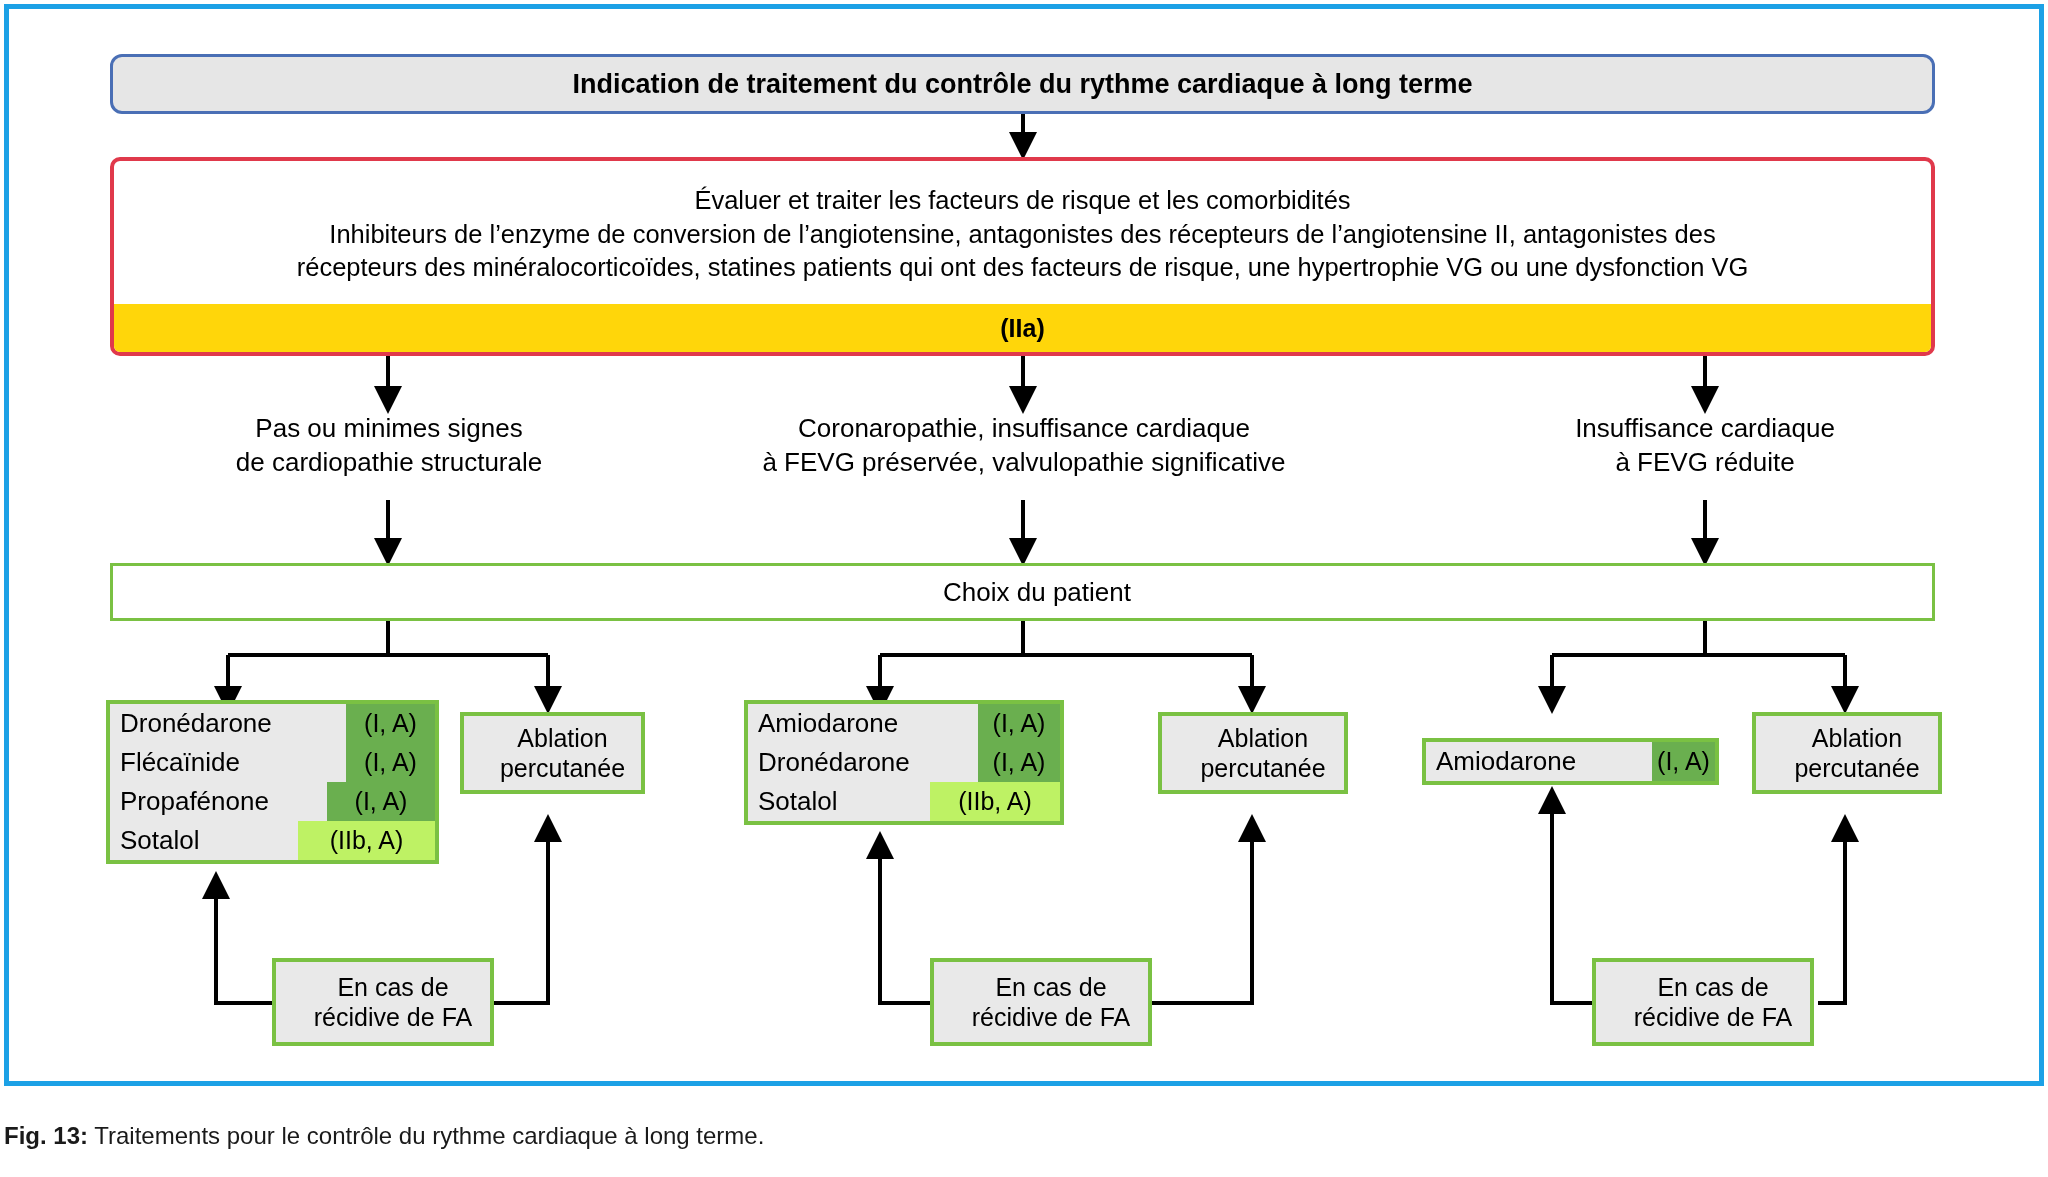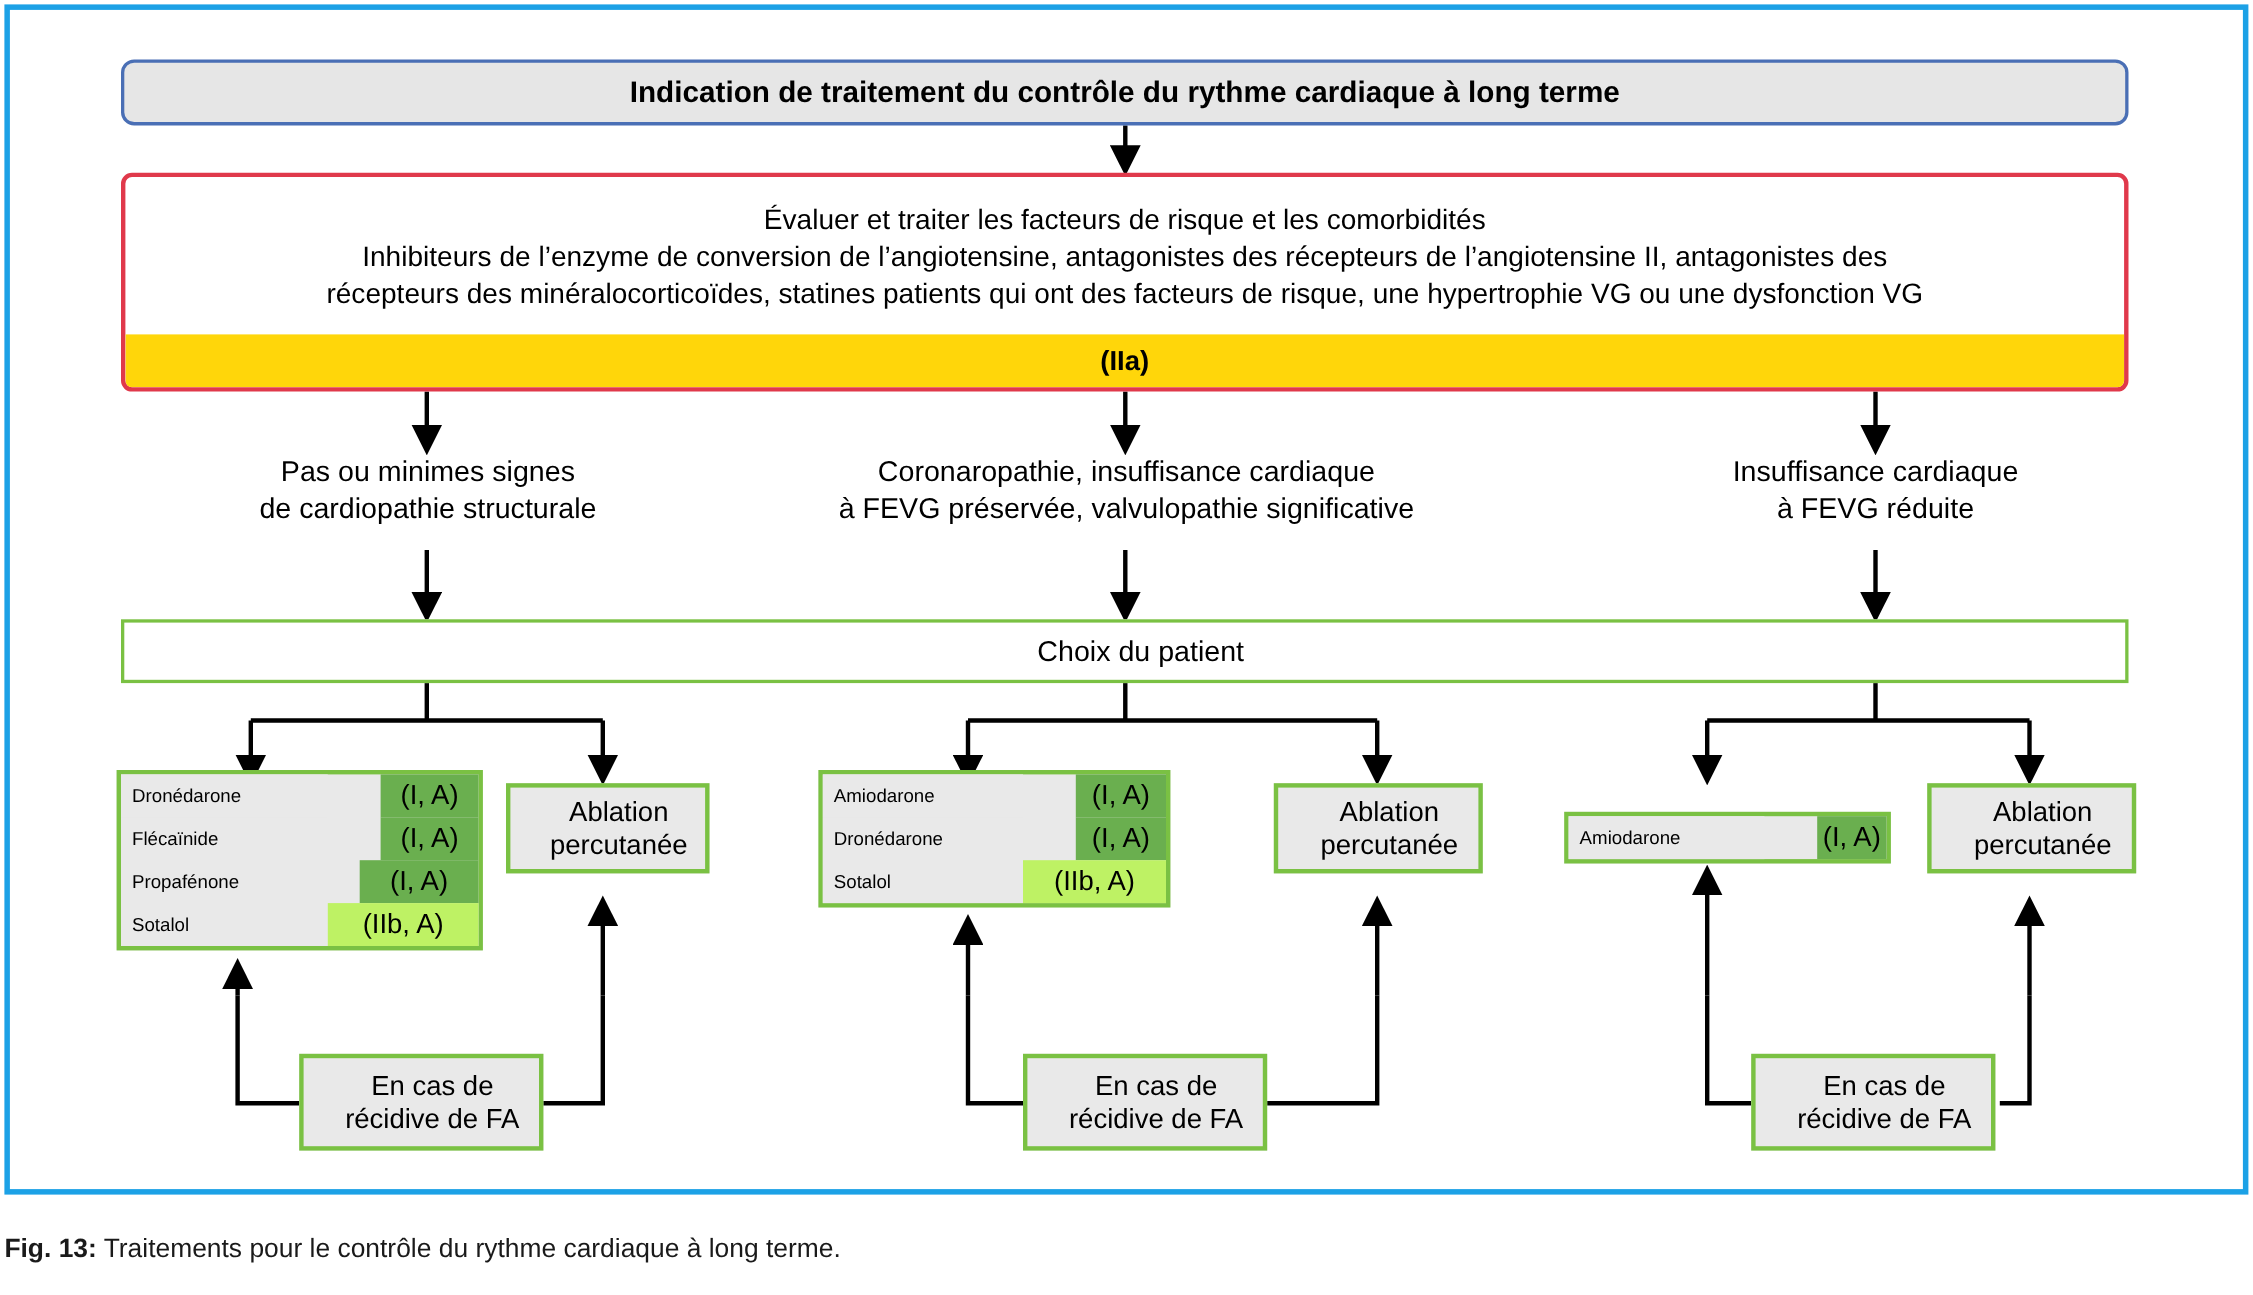--- a/index.html
+++ b/index.html
@@ -87,21 +87,21 @@
     display: flex; flex-direction: column;
   }
   .drug-row {
     display: flex;
     height: 39px;
   }
   .drug-name {
     background: #e9e9e9;
     display: flex; align-items: center;
     padding: 0 8px 0 10px;
-    font-size: 17px; color: #000;
+    font-size: 26px; color: #000;
     white-space: nowrap;
   }
   .drug-class {
     display: flex; align-items: center; justify-content: center;
     font-size: 25px; color: #000;
     white-space: nowrap;
   }
   .cls-green  { background: #6aaf4f; margin-left: 48px; }
   .cls-orange { background: #bef264; }
 

